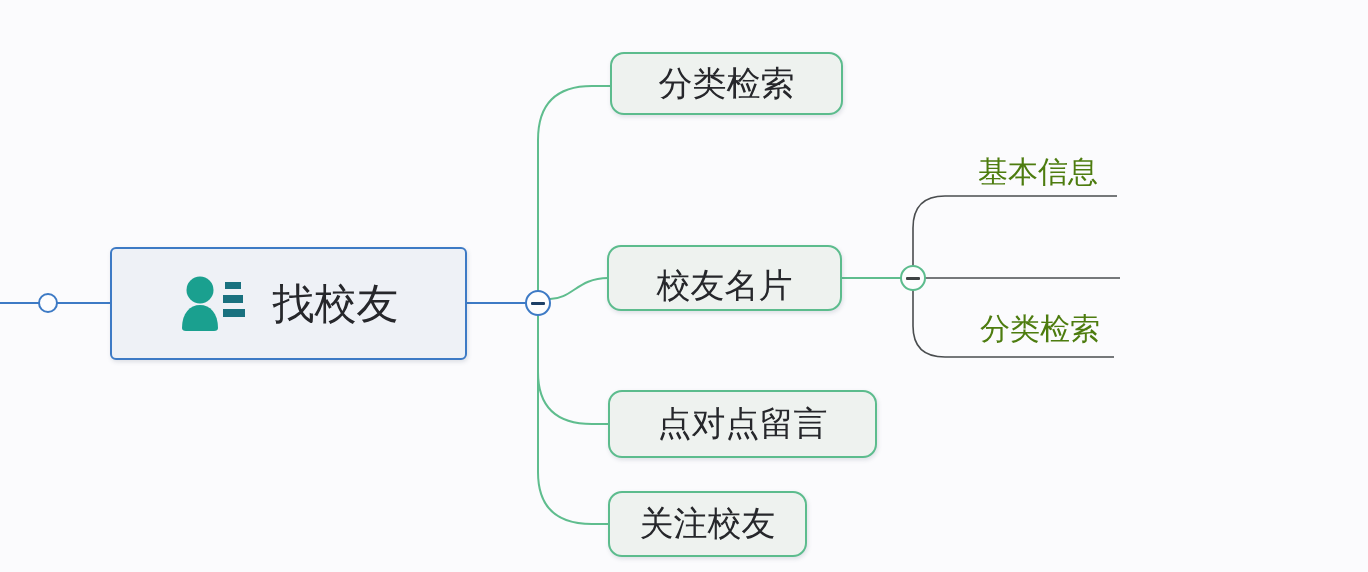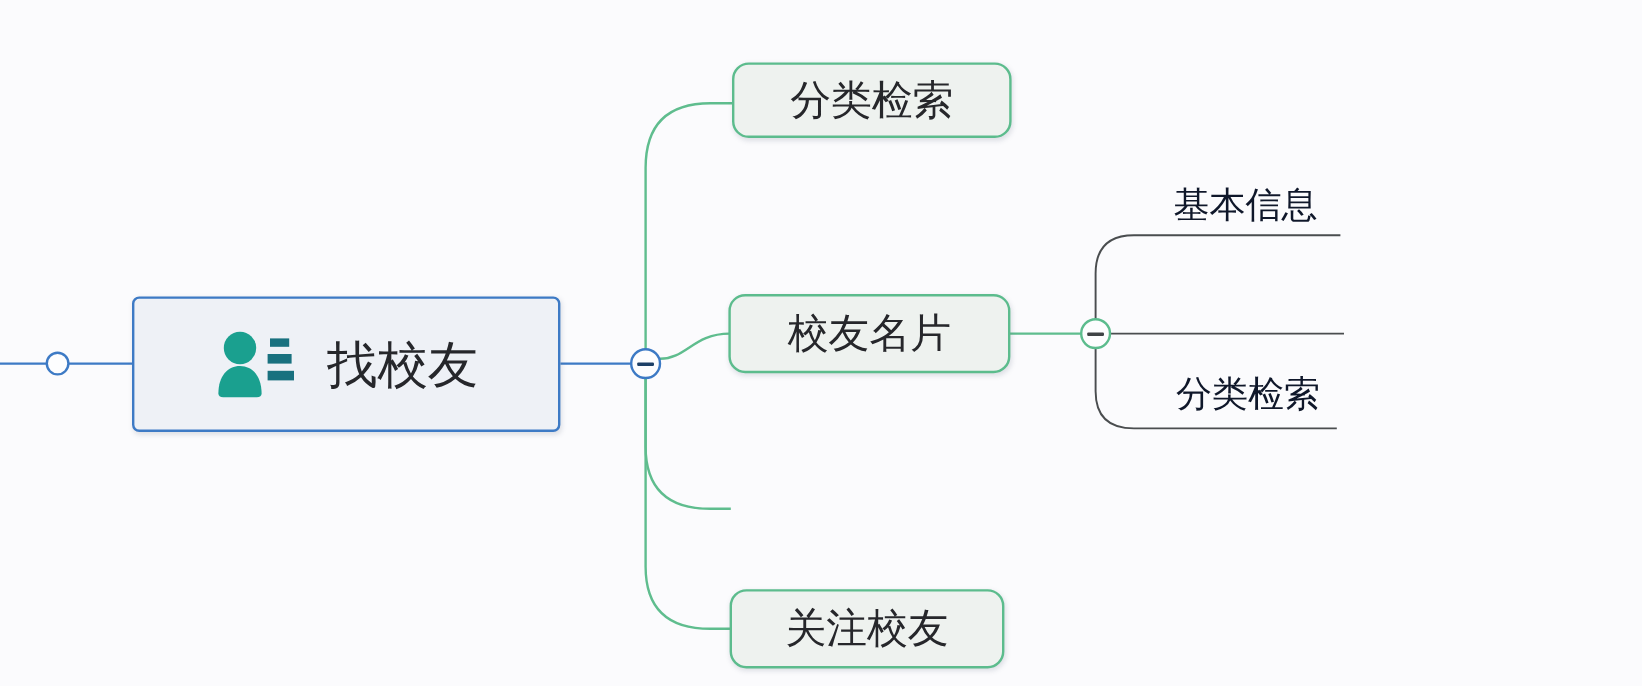--- a/index.html
+++ b/index.html
@@ -45,27 +45,27 @@
   .node-root{
     left:110px;top:247px;width:357px;height:113px;
     border-radius:6px;
     border:2px solid var(--root_border);
     background:var(--root_fill);
     gap:28px;
     font-size:42px;
   }
   .node-root .icon{display:flex;align-items:center;}
   .node-c1{left:610px;top:52px;width:233px;height:63px;font-size:34px;}
-  .node-c2{left:607px;top:245px;width:235px;height:66px;font-size:34px;}
+  .node-c2{left:607px;top:245px;width:235px;height:66px;font-size:34px;align-items:flex-end;}
   .node-c3{left:608px;top:390px;width:269px;height:68px;font-size:34px;}
-  .node-c4{left:608px;top:491px;width:229px;height:66px;font-size:34px;}
+  .node-c4{left:608px;top:491px;width:199px;height:66px;font-size:34px;}
 
   .leaf-label{
     position:absolute;z-index:2;
-    font-size:30px;line-height:34px;color:#0f172a;
+    font-size:30px;line-height:34px;color:#4d7c0f;
     white-space:nowrap;
   }
   .gc1{left:978px;top:155px;}
   .gc2{left:980px;top:233px;}
   .gc3{left:980px;top:312px;}
 
   .collapse-btn{
     position:absolute;z-index:3;
     width:26px;height:26px;border-radius:50%;
     background:#fdfdfe;
@@ -114,20 +114,23 @@
     </span>
     <span>找校友</span>
   </div>
 
   <div class="node node-c1">
     <span>分类检索</span>
   </div>
   <div class="node node-c2">
     <span>校友名片</span>
   </div>
+  <div class="node node-c3">
+    <span>点对点留言</span>
+  </div>
   <div class="node node-c4">
     <span>关注校友</span>
   </div>
 
   <div class="leaf-label gc1">基本信息</div>
   <div class="leaf-label gc3">分类检索</div>
 
   <div class="collapse-btn btn-blue">
     <div class="minus-bar"></div>
   </div>

